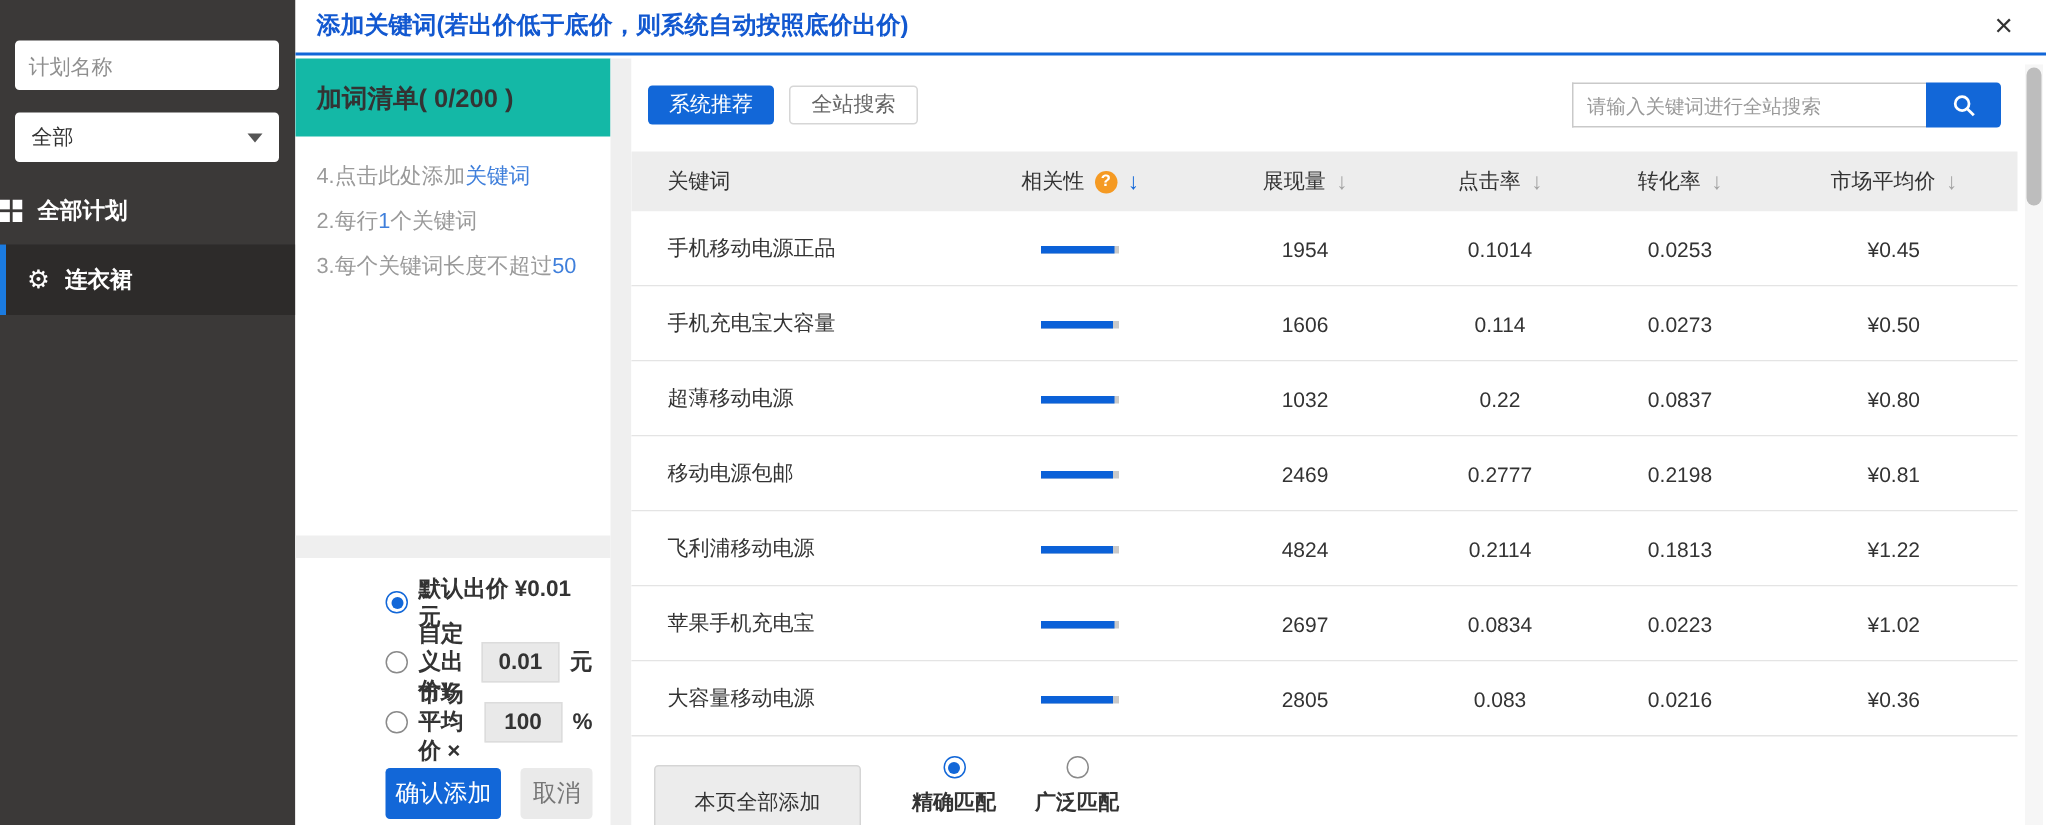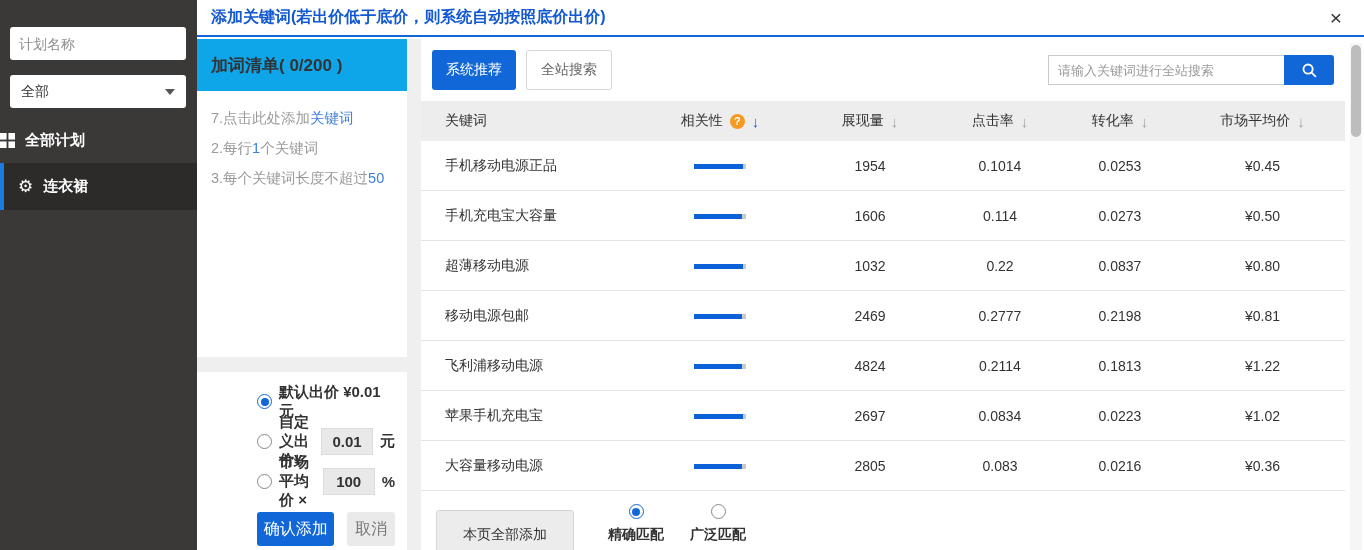--- a/index.html
+++ b/index.html
@@ -20,41 +20,41 @@
 
   
   .modal { position:absolute; left:197px; top:0; right:0; height:550px; background:#fff; }
   .modal-title-bar { height:37px; border-bottom:2px solid #1267d8; display:flex; align-items:center; justify-content:space-between; padding:0 14px; }
   .modal-title { color:#1258d0; font-weight:bold; font-size:16px; }
   .close-btn { font-size:21px; color:#333; cursor:pointer; line-height:1; margin-right:8px; }
   .modal-body { position:absolute; top:39px; left:0; right:0; bottom:0; display:flex; }
 
   
   .left-panel { width:210px; display:flex; flex-direction:column; background:#fff; }
-  .lp-header { height:52px; flex:none; background:#0ea5e9; display:flex; align-items:center; padding-left:14px; font-size:17px; font-weight:bold; color:#333; }
+  .lp-header { height:52px; flex:none; background:#14b8a6; display:flex; align-items:center; padding-left:14px; font-size:17px; font-weight:bold; color:#333; }
   .lp-textarea { height:266px; flex:none; padding:12px 14px; font-size:14.5px; color:#9a9a9a; line-height:30px; cursor:text; }
   .hl { color:#3f7fdb; }
   .lp-sep { height:15px; flex:none; background:#efefef; }
   .lp-bids { flex:1; padding:16px 12px 0 12px;margin-left:48px; }
   .bid-row { display:flex; align-items:center; gap:7px; margin-bottom:13px; font-size:15px; font-weight:bold; color:#333; height:27px; }
   .radio { width:15px; height:15px; border-radius:50%; border:1px solid #8a8a8a; background:#fff; position:relative; flex:none; display:inline-block; cursor:pointer; }
   .radio.checked { border-color:#1267d8; }
   .radio.checked::after { content:''; position:absolute; left:2.5px; top:2.5px; right:2.5px; bottom:2.5px; border-radius:50%; background:#1267d8; }
   .bid-input { width:52px; height:27px; background:#e9e9e9; border:1px solid #dcdcdc; text-align:center; font-weight:bold; font-size:15px; color:#333; font-family:inherit; }
   .lp-buttons { display:flex; gap:13px; margin-top:17px; }
   .btn-confirm { width:110px; height:34px; background:#1267d8; color:#fff; border:none; border-radius:3px; font-size:16px; cursor:pointer; font-family:inherit; }
   .btn-cancel { width:68px; height:34px; background:#eaeaea; color:#777; border:none; border-radius:3px; font-size:16px; cursor:pointer; font-family:inherit; }
 
   .gutter { width:14px; flex:none; background:#efefef; }
 
   
   .content { flex:1; position:relative; background:#fff; }
   .toolbar { height:62px; display:flex; align-items:center; justify-content:space-between; padding:0 30px 0 11px; }
   .tabs { display:flex; gap:10px; }
-  .tab { height:40px; padding:0 14px; display:flex; align-items:center; font-size:14px; border-radius:3px; cursor:pointer; }
+  .tab { height:26px; padding:0 14px; display:flex; align-items:center; font-size:14px; border-radius:3px; cursor:pointer; }
   .tab.active { background:#1267d8; color:#fff; }
   .tab.inactive { background:#fff; border:1px solid #d6d6d6; color:#666; }
   .search-group { display:flex; }
   .search-group input { width:236px; height:30px; border:1px solid #c9c9c9; border-right:none; padding:0 9px; font-size:13px; color:#333; outline:none; font-family:inherit; }
   .search-group input::placeholder { color:#9a9a9a; }
   .search-btn { width:50px; height:30px; background:#1267d8; border:none; border-radius:0 3px 3px 0; display:flex; align-items:center; justify-content:center; cursor:pointer; }
 
   .table { margin-right:19px; }
   .thead, .trow { display:grid; grid-template-columns:1fr 160px 140px 120px 120px 165px; align-items:center; }
   .thead { height:40px; background:#ededed; font-size:14px; color:#333; }
@@ -116,21 +116,21 @@
     <span class="modal-title">添加关键词(若出价低于底价，则系统自动按照底价出价)</span>
     <span class="close-btn">×</span>
   </div>
 
   <div class="modal-body">
 
     <div class="left-panel">
       <div class="lp-header">加词清单( 0/200 )</div>
       <div class="lp-textarea">
         <div>
-          <span>7.点击此处添加</span><span class="hl">关键词</span><span></span>
+          <span>4.点击此处添加</span><span class="hl">关键词</span><span></span>
         </div>
         <div>
           <span>2.每行</span><span class="hl">1</span><span>个关键词</span>
         </div>
         <div>
           <span>3.每个关键词长度不超过</span><span class="hl">50</span><span></span>
         </div>
       </div>
       <div class="lp-sep"></div>
       <div class="lp-bids">

